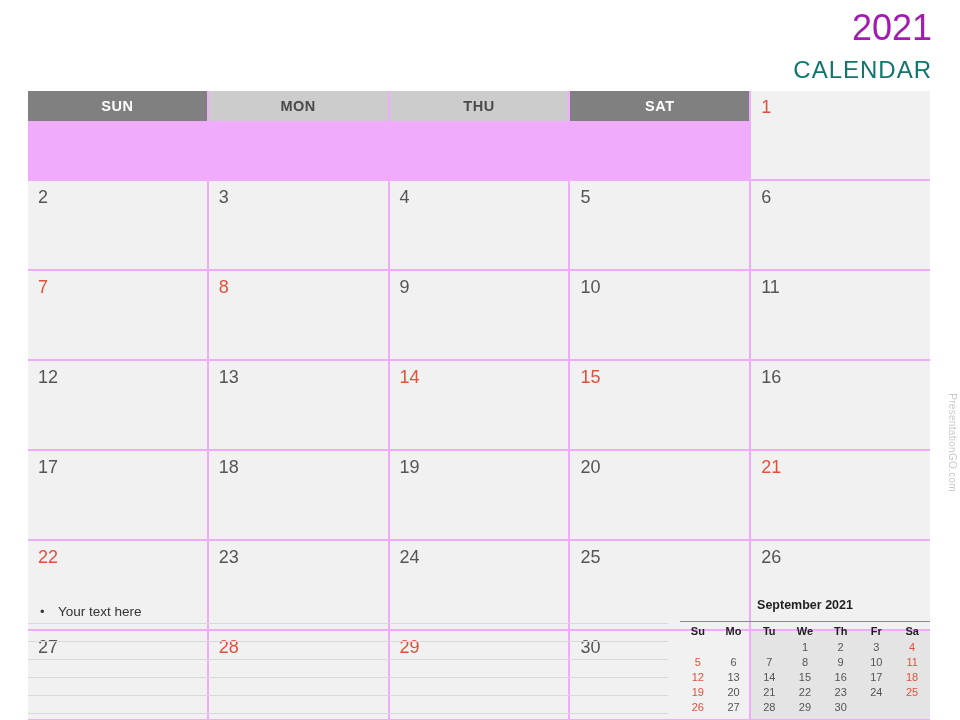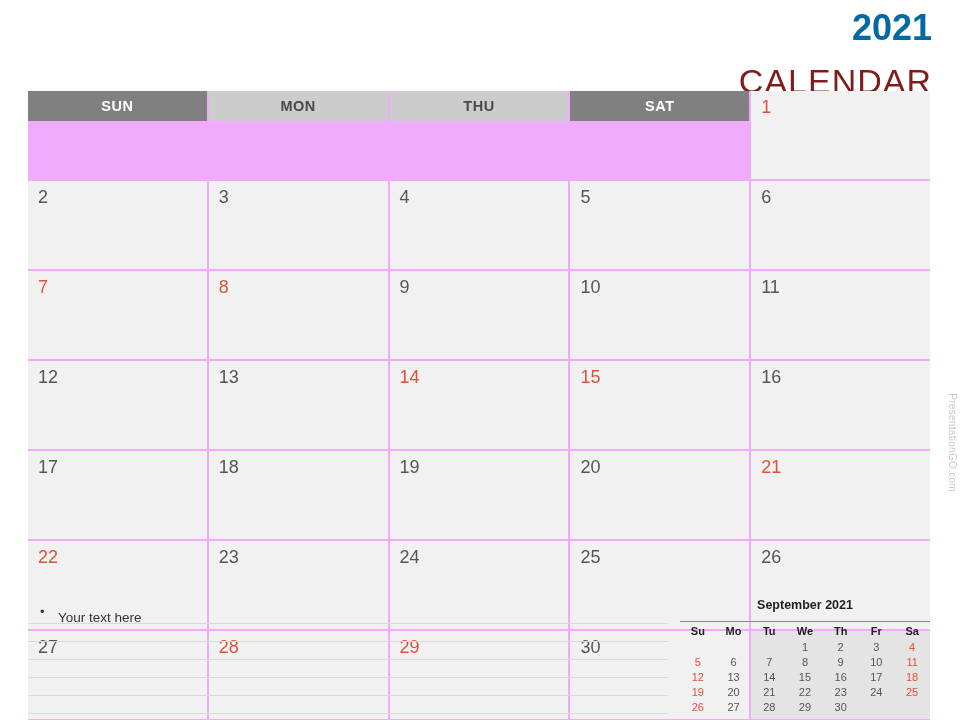--- a/index.html
+++ b/index.html
@@ -36,30 +36,30 @@
   }
   #year-block {
     position: absolute;
     right: 28px;
     top: 10px;
     text-align: right;
     line-height: 1;
   }
   #year-label {
     font-size: 36px;
-    font-weight: bold;
-    color: #0369a1;
+    font-weight: normal;
+    color: #a21caf;
     display: block;
     letter-spacing: 0px;
   }
   #calendar-word {
-    font-size: 34px;
-    color: #7f1d1d;
+    font-size: 24px;
+    color: #0f766e;
     display: block;
-    margin-top: 18px;
+    margin-top: 12px;
     letter-spacing: 1px;
   }
 
   
   #calendar-grid {
     position: absolute;
     left: 28px;
     top: 91px;
     width: 902px;
     display: grid;
@@ -124,21 +124,21 @@
     position: absolute;
     left: 12px;
     top: 1px;
     font-size: 13px;
     color: #3A3A3A;
     line-height: 18px;
   }
   #note-text {
     position: absolute;
     left: 30px;
-    top: 6px;
+    top: 0px;
     font-size: 13.5px;
     color: #333333;
     line-height: 20px;
   }
 
   
   #mini-calendar {
     position: absolute;
     left: 680px;
     top: 598px;

